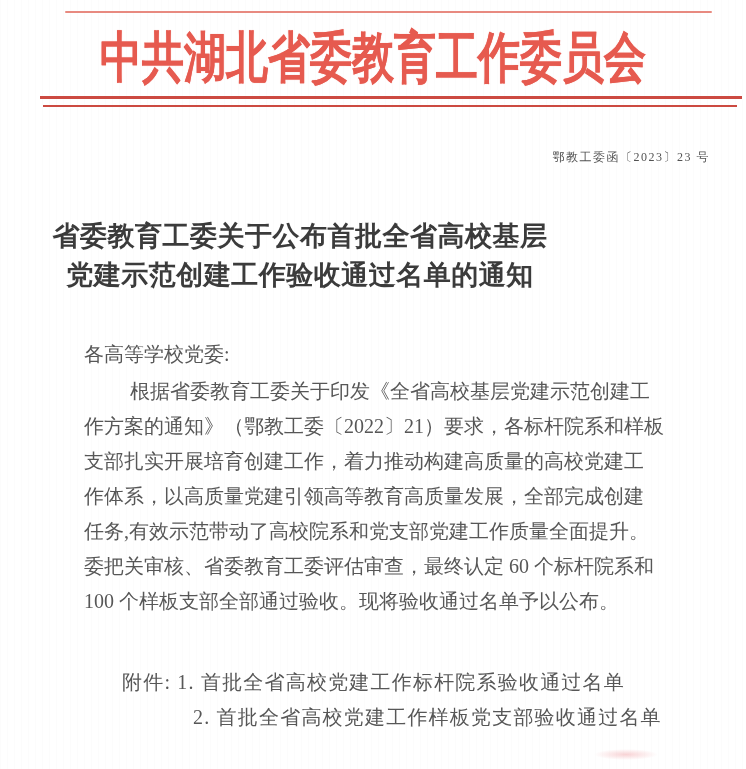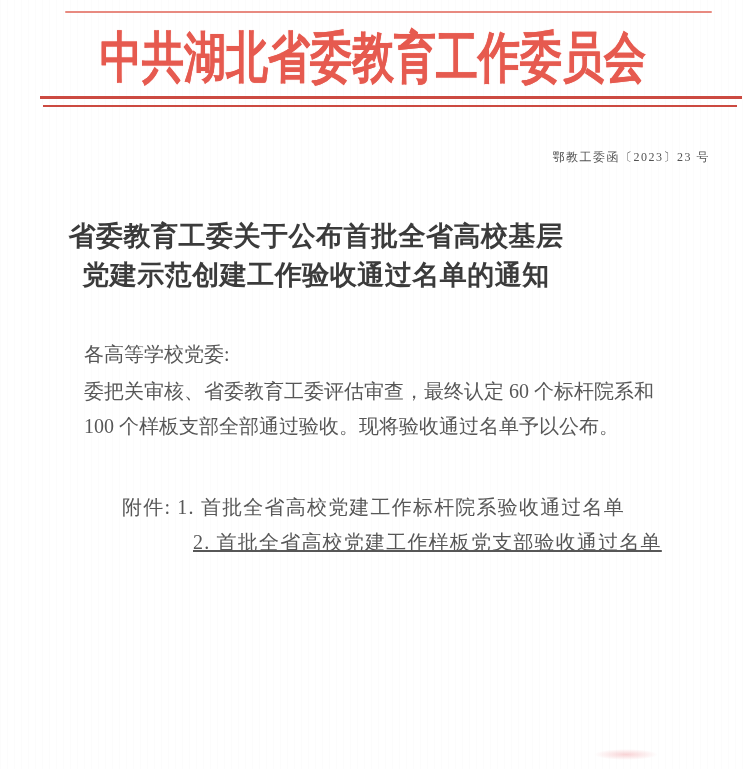--- a/index.html
+++ b/index.html
@@ -39,37 +39,37 @@
     position:absolute;left:43px;top:105px;width:694px;height:2px;
     background:#cc4a41;
   }
   .doc-number{
     position:absolute;top:149px;right:36px;
     font-size:12px;color:#525252;letter-spacing:1.5px;
     white-space:nowrap;
   }
   
   .doc-title{
-    position:absolute;left:16px;top:217px;width:600px;
+    position:absolute;left:0;top:217px;width:600px;
     text-align:center;
     font-size:27px;font-weight:700;color:#3b3b3b;
     line-height:39px;letter-spacing:0.5px;
   }
   
   .body-text{
     position:absolute;left:84px;top:335px;width:662px;
     font-size:20px;color:#575757;line-height:35px;
     letter-spacing:0;
   }
   .body-text .line{white-space:nowrap;}
   .salutation{line-height:39px;}
   .indent{text-indent:46px;}
   .attachments{margin-top:46px;letter-spacing:1.2px;}
   .att-line1{text-indent:38px;}
-  .att-line2{text-indent:109px;text-decoration:underline;}
+  .att-line2{text-indent:109px;}
   
   .smudge{
     position:absolute;left:594px;top:749px;width:64px;height:11px;
     background:radial-gradient(ellipse at center, rgba(235,130,135,0.35) 0%, rgba(235,130,135,0) 70%);
   }
 </style>
 </head>
 <body>
 
 <div class="page">
@@ -84,20 +84,27 @@
   <div class="doc-number">鄂教工委函〔2023〕23 号</div>
 
   <div class="doc-title">
     <div>省委教育工委关于公布首批全省高校基层</div>
     <div>党建示范创建工作验收通过名单的通知</div>
   </div>
 
   <div class="body-text">
     <div class="line salutation">各高等学校党委:</div>
 
+    <div>
+      <div class="line indent">根据省委教育工委关于印发《全省高校基层党建示范创建工</div>
+      <div class="line">作方案的通知》（鄂教工委〔2022〕21）要求，各标杆院系和样板</div>
+      <div class="line">支部扎实开展培育创建工作，着力推动构建高质量的高校党建工</div>
+      <div class="line">作体系，以高质量党建引领高等教育高质量发展，全部完成创建</div>
+      <div class="line">任务,有效示范带动了高校院系和党支部党建工作质量全面提升。</div>
+    </div>
 
     <div>
       <div class="line">委把关审核、省委教育工委评估审查，最终认定 60 个标杆院系和</div>
       <div class="line">100 个样板支部全部通过验收。现将验收通过名单予以公布。</div>
     </div>
 
     <div class="attachments">
       <div class="line att-line1">附件: 1. 首批全省高校党建工作标杆院系验收通过名单</div>
       <div class="line att-line2">2. 首批全省高校党建工作样板党支部验收通过名单</div>
     </div>

